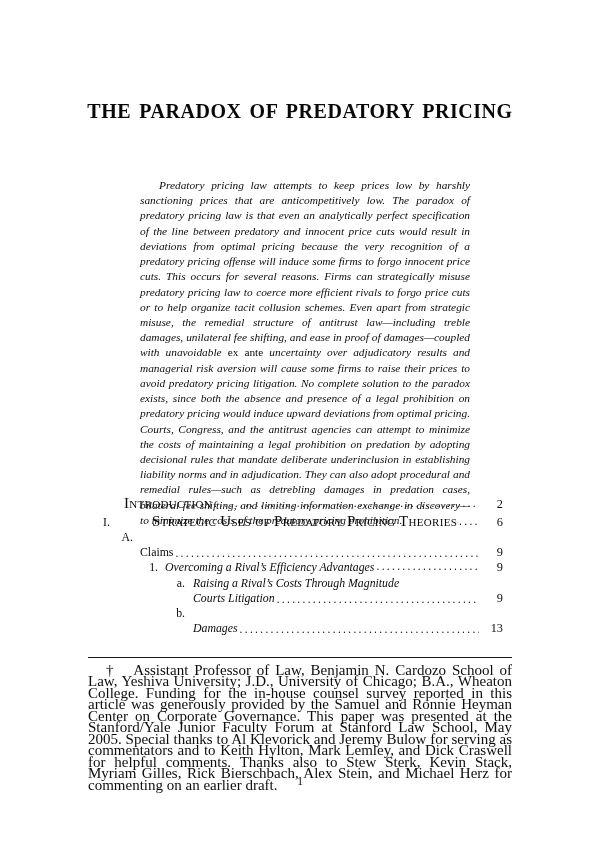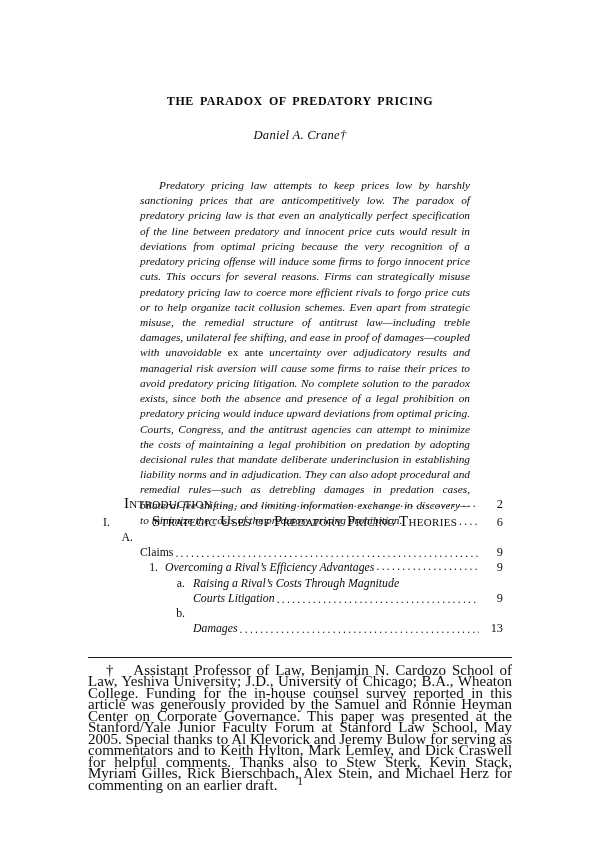--- a/index.html
+++ b/index.html
@@ -25,21 +25,21 @@
     background: #ffffff;
   }
 
   
   .title {
     position: absolute;
     left: 75px;
     top: 86px;
     width: 450px;
     text-align: center;
-    font-size: 12px;
+    font-size: 20px;
     letter-spacing: 0.55px;
     word-spacing: 2.5px;
     line-height: 1.2;
     color: #080808;
   }
 
   
   .author {
     position: absolute;
     left: 75px;
@@ -173,21 +173,20 @@
     color: #0b0b0b;
   }
 </style>
 </head>
 <body>
 
 <div class="page">
 
   <h1 class="title">THE PARADOX OF PREDATORY PRICING</h1>
 
-  <div class="author">Daniel A. Crane†</div>
 
   <div class="abstract"><span>Predatory pricing law attempts to keep prices low by harshly sanctioning prices that are anticompetitively low.  The paradox of predatory pricing law is that even an analytically perfect specification of the line between predatory and innocent price cuts would result in deviations from optimal pricing because the very recognition of a predatory pricing offense will induce some firms to forgo innocent price cuts.  This occurs for several reasons.  Firms can strategically misuse predatory pricing law to coerce more efficient rivals to forgo price cuts or to help organize tacit collusion schemes.  Even apart from strategic misuse, the remedial structure of antitrust law—including treble damages, unilateral fee shifting, and ease in proof of damages—coupled with unavoidable </span><span class="roman">ex ante</span><span> uncertainty over adjudicatory results and managerial risk aversion will cause some firms to raise their prices to avoid predatory pricing litigation.  No complete solution to the paradox exists, since both the absence and presence of a legal prohibition on predatory pricing would induce upward deviations from optimal pricing.  Courts, Congress, and the antitrust agencies can attempt to minimize the costs of maintaining a legal prohibition on predation by adopting decisional rules that mandate deliberate underinclusion in establishing liability norms and in adjudication.  They can also adopt procedural and remedial rules—such as detrebling damages in predation cases, bilateral fee shifting, and limiting information exchange in discovery—to minimize the costs of the predatory pricing prohibition.</span></div>
 
   <nav class="toc">
 
     <div class="toc-row">
       <span class="toc-num lvl1"></span>
       <span class="toc-label smallcaps">Introduction</span>
       <span class="toc-dots">...................................................................................</span>
       <span class="toc-page">2</span>

